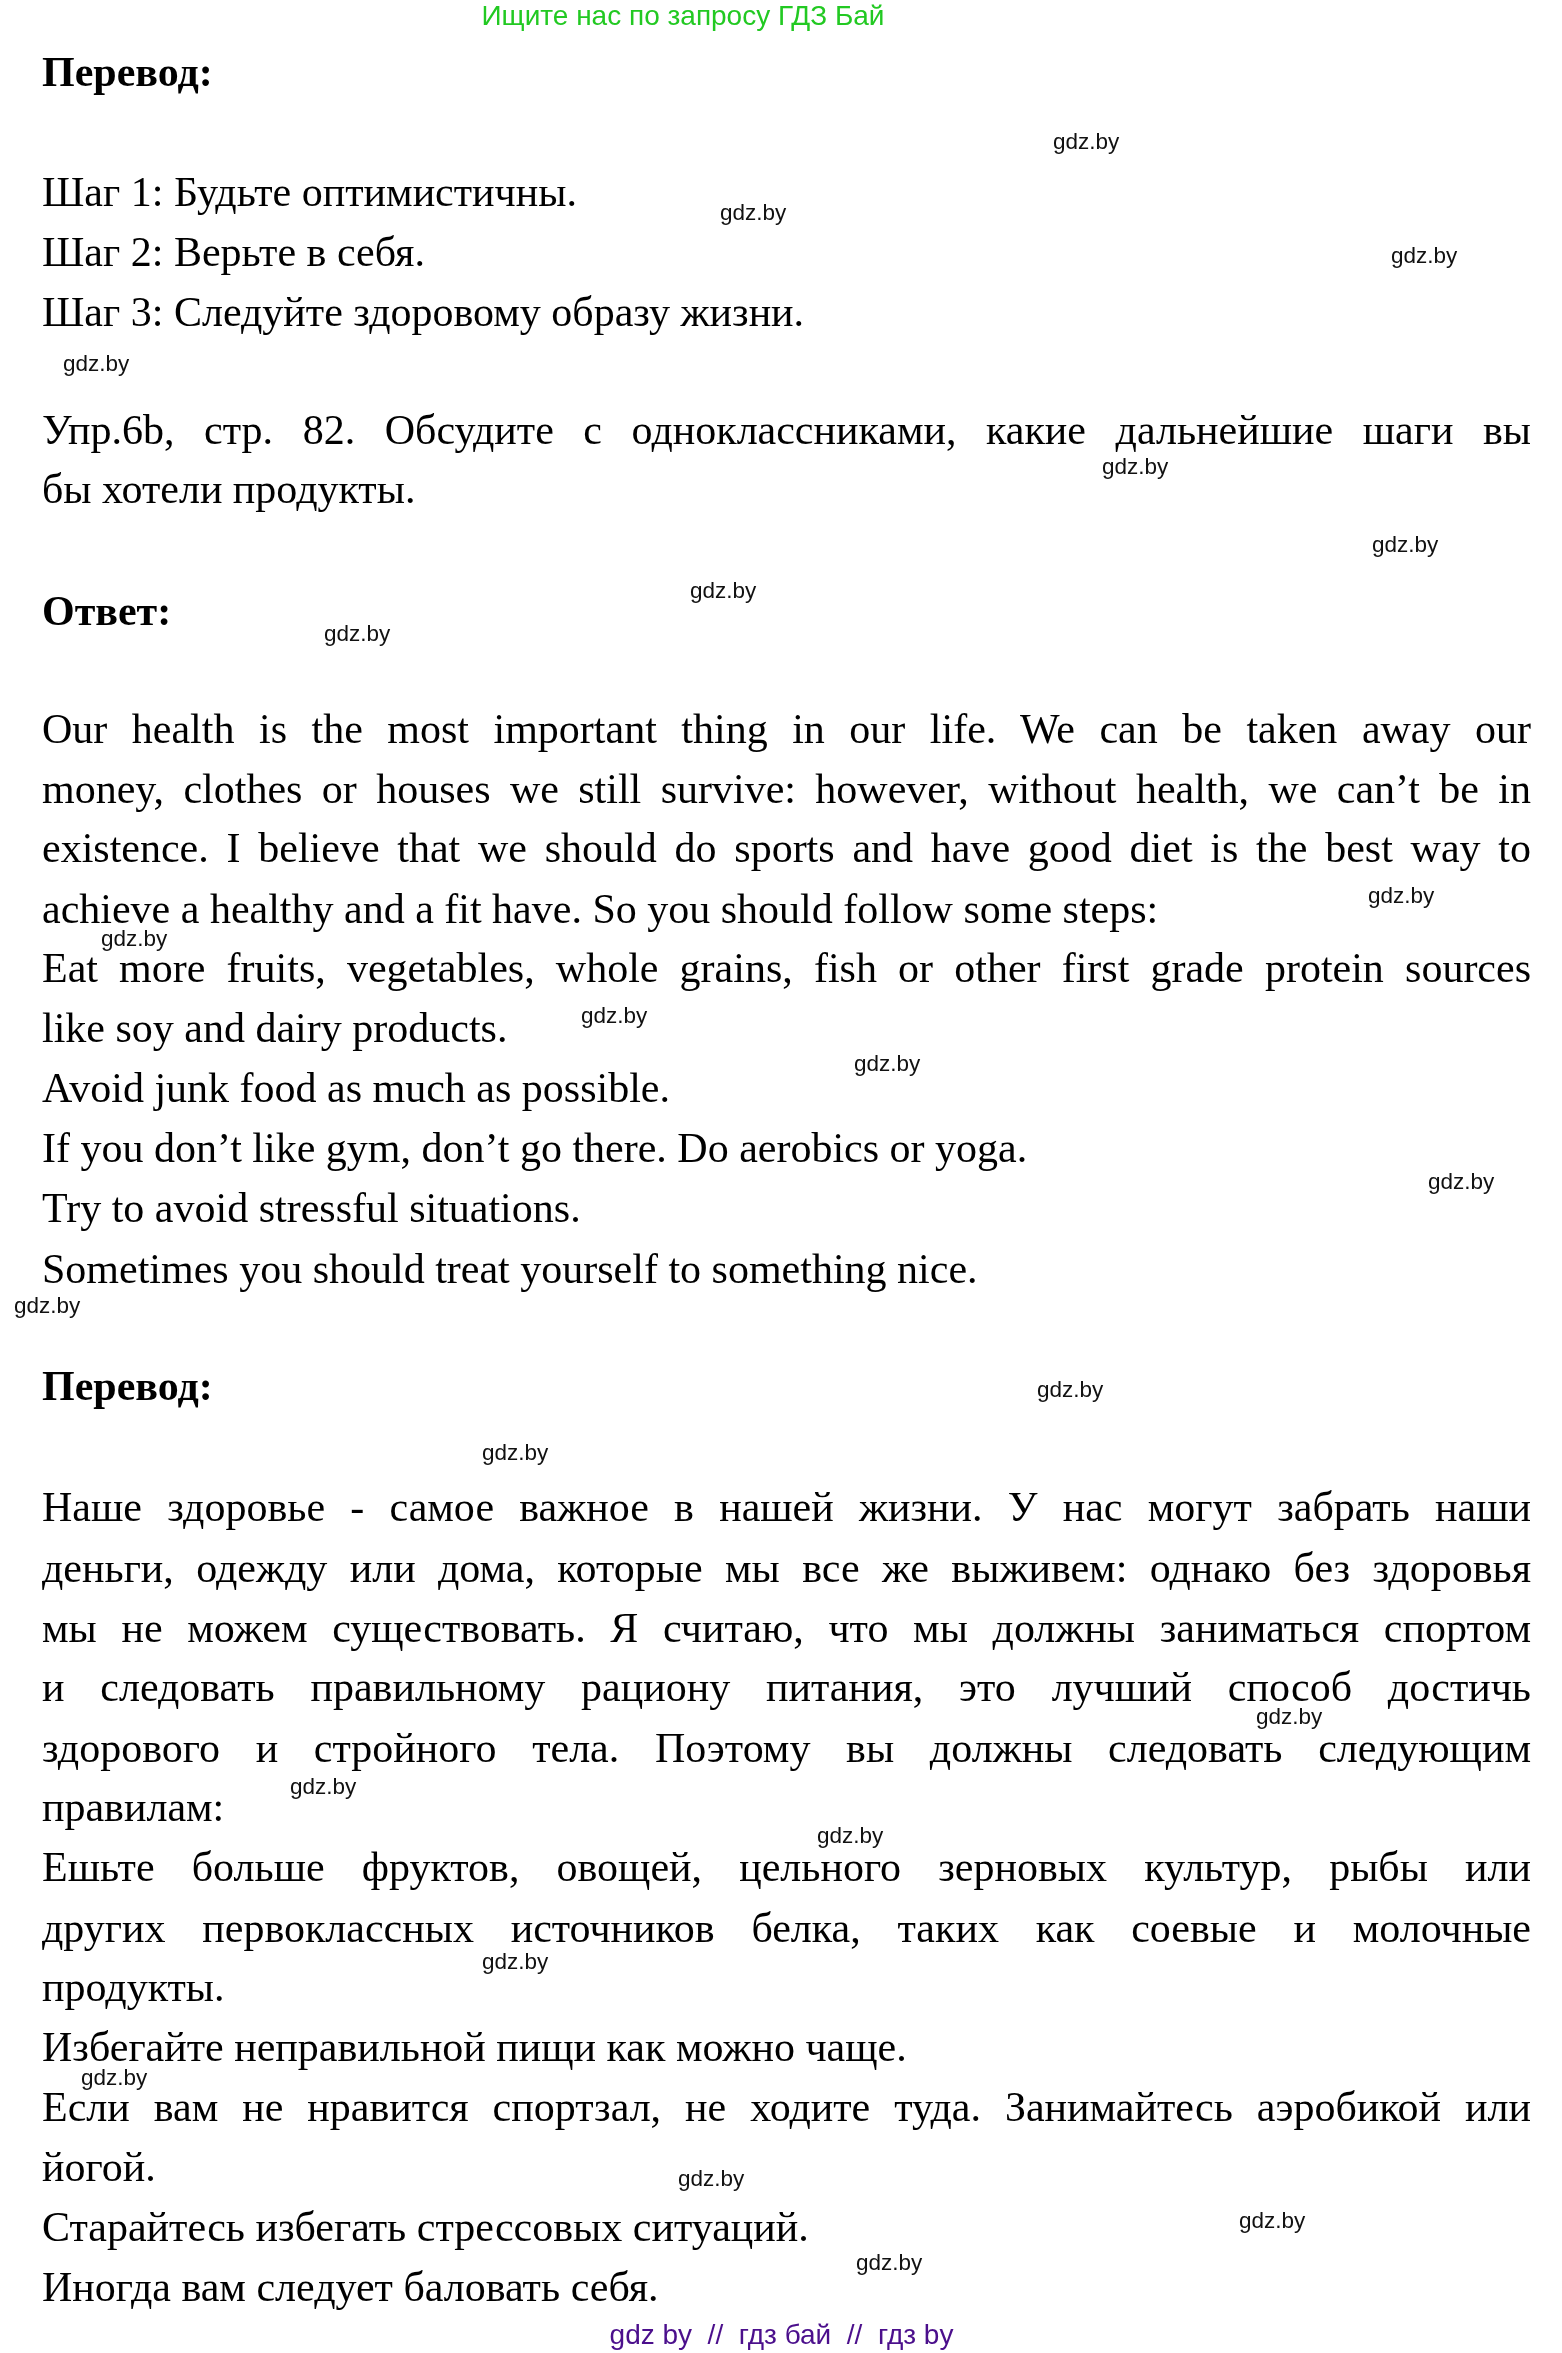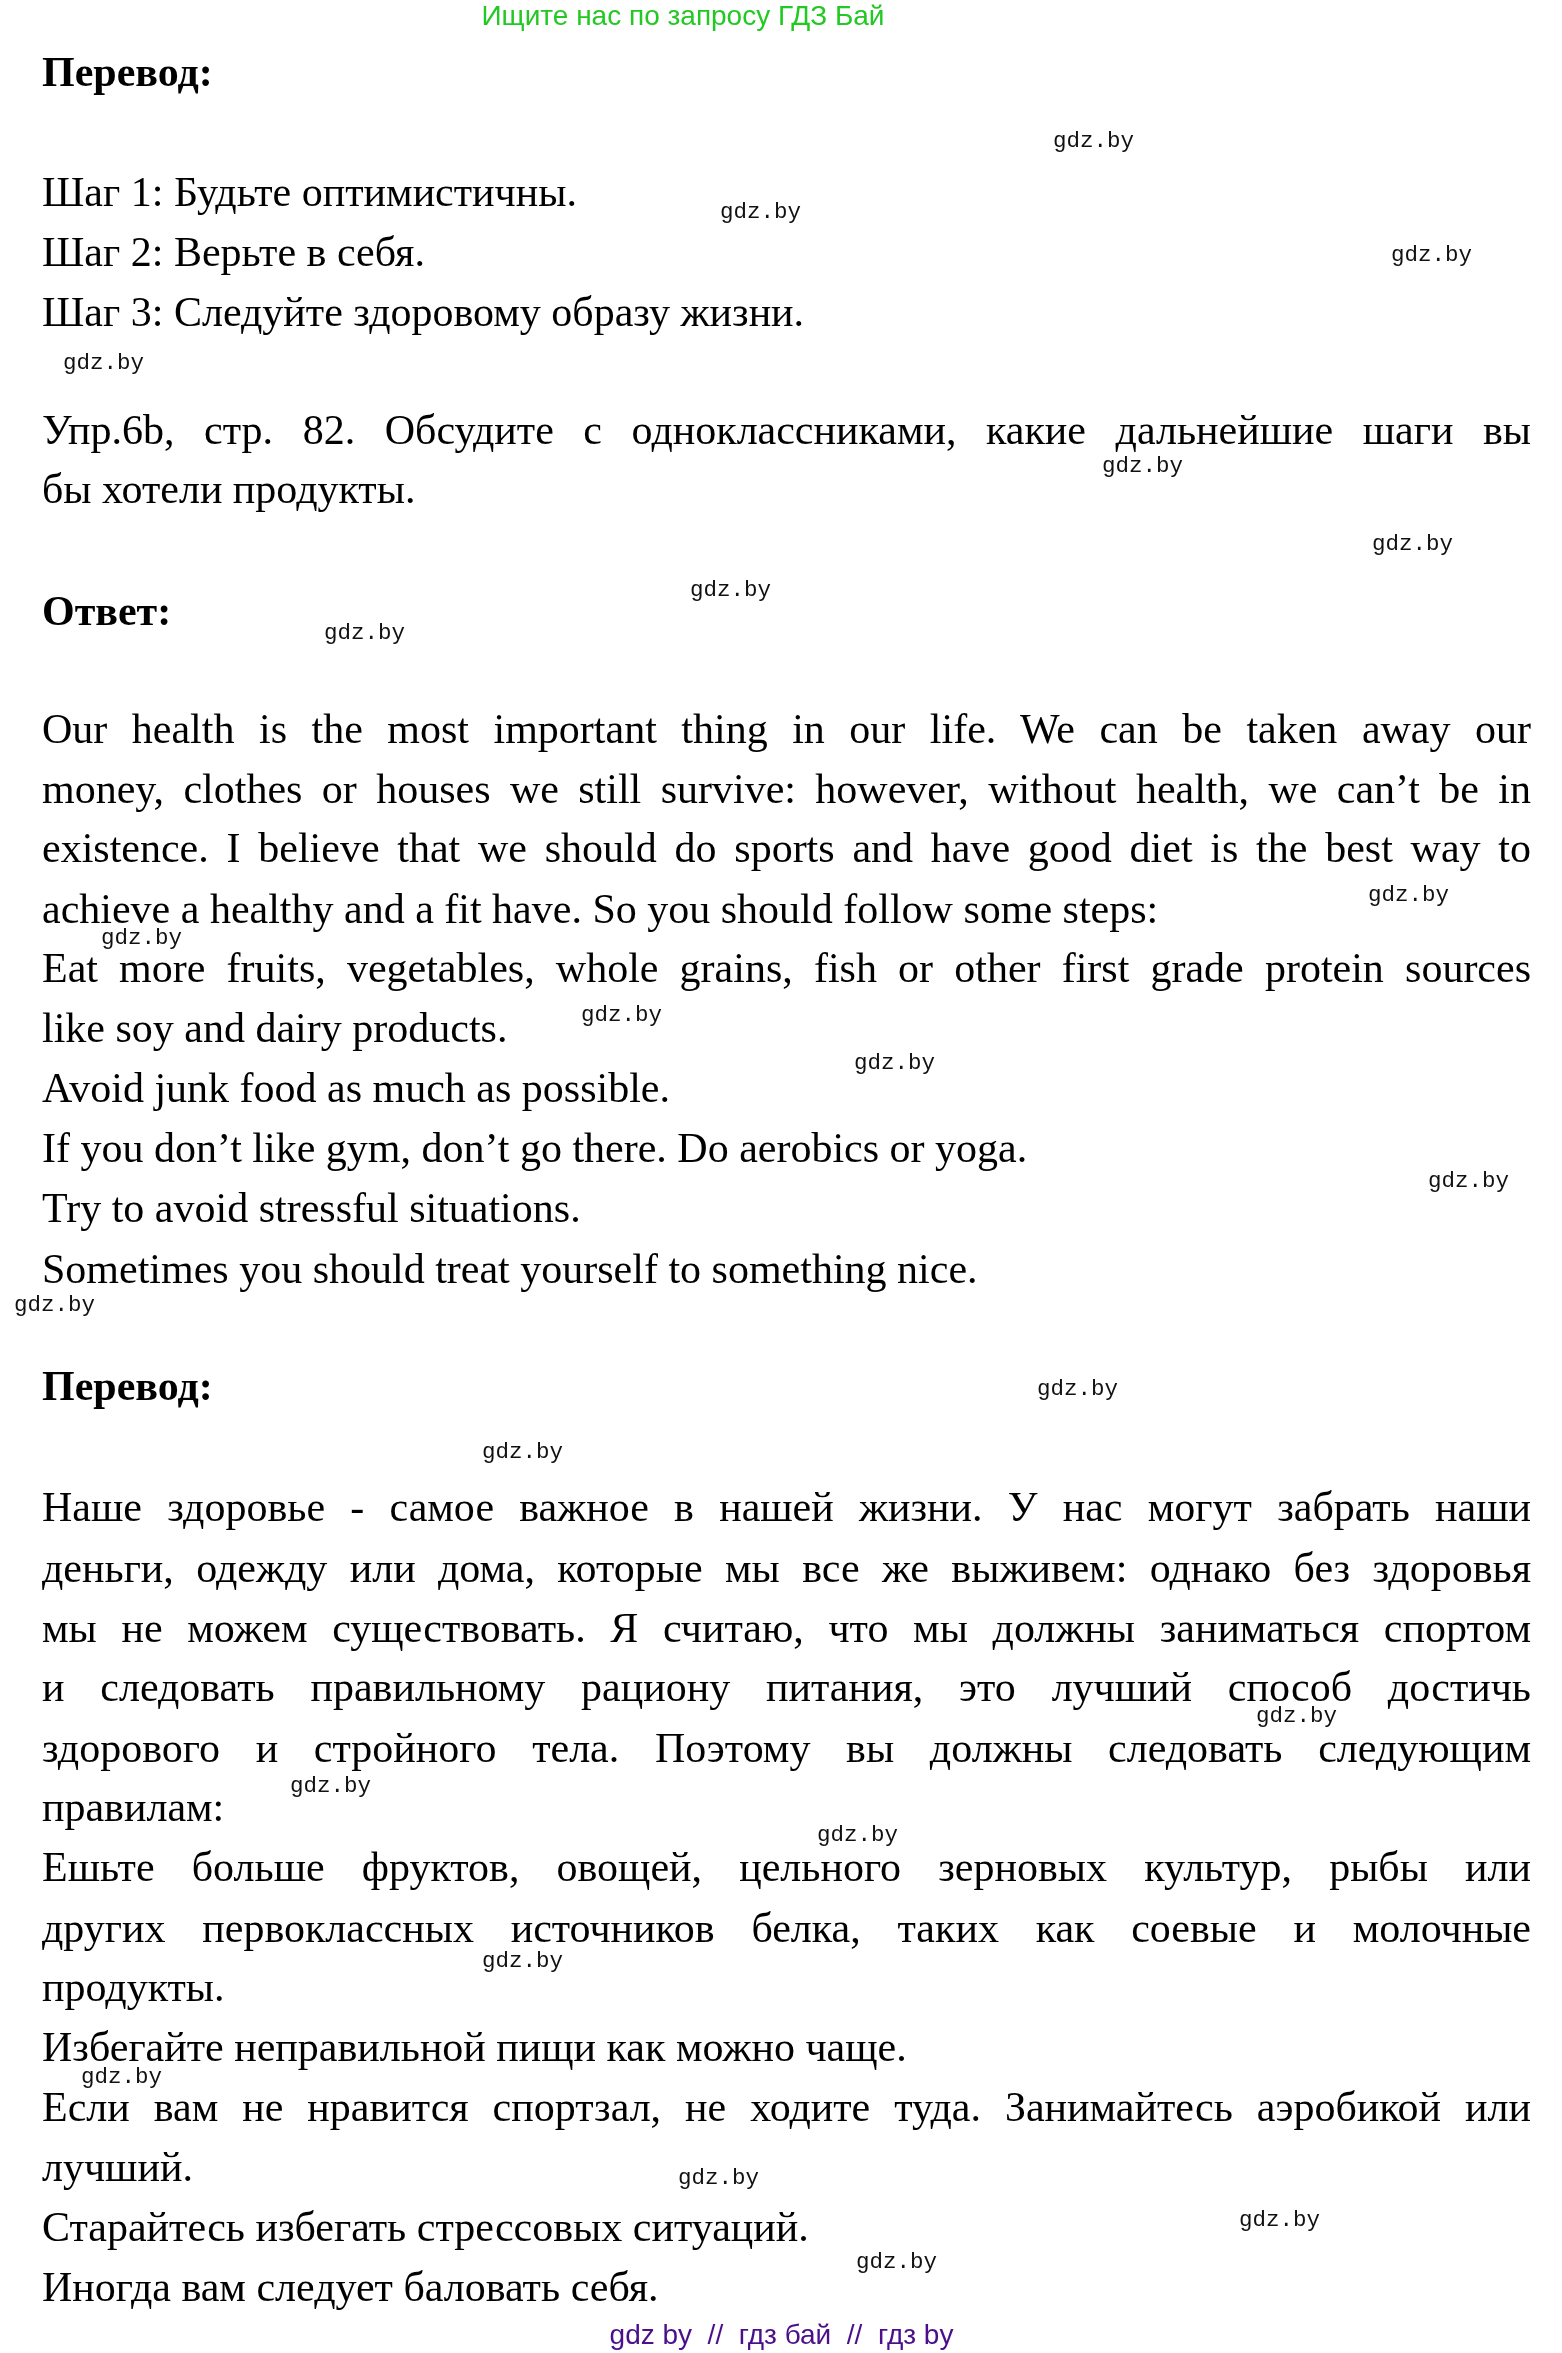--- a/index.html
+++ b/index.html
@@ -17,21 +17,21 @@
   .line {
     position: absolute; left: 42px; width: 1489px;
     font-family: "Liberation Serif", serif; font-size: 42px; line-height: 50px;
     color: #000; white-space: nowrap;
   }
   .just {
     white-space: normal; text-align: justify; text-align-last: justify;
   }
   .heading { font-weight: bold; }
   .wm {
-    position: absolute; font-family: Liberation Mono, monospace; font-size: 22.5px;
+    position: absolute; font-family: Liberation Sans, sans-serif; font-size: 22.5px;
     line-height: 25px; color: #111; white-space: nowrap;
   }
 </style>
 </head>
 <body>
 
 <div class="header">Ищите нас по запросу ГДЗ Бай</div>
 
 <div class="line heading" style="top:47px;">Перевод:</div>
 <div class="line" style="top:167px;">Шаг 1: Будьте оптимистичны.</div>
@@ -58,21 +58,21 @@
 <div class="line just" style="top:1543px;">деньги, одежду или дома, которые мы все же выживем: однако без здоровья</div>
 <div class="line just" style="top:1603px;">мы не можем существовать. Я считаю, что мы должны заниматься спортом</div>
 <div class="line just" style="top:1662px;">и следовать правильному рациону питания, это лучший способ достичь</div>
 <div class="line just" style="top:1723px;">здорового и стройного тела. Поэтому вы должны следовать следующим</div>
 <div class="line" style="top:1782px;">правилам:</div>
 <div class="line just" style="top:1842px;">Ешьте больше фруктов, овощей, цельного зерновых культур, рыбы или</div>
 <div class="line just" style="top:1903px;">других первоклассных источников белка, таких как соевые и молочные</div>
 <div class="line" style="top:1962px;">продукты.</div>
 <div class="line" style="top:2022px;">Избегайте неправильной пищи как можно чаще.</div>
 <div class="line just" style="top:2082px;">Если вам не нравится спортзал, не ходите туда. Занимайтесь аэробикой или</div>
-<div class="line" style="top:2142px;">лучший.</div>
+<div class="line" style="top:2142px;">йогой.</div>
 <div class="line" style="top:2202px;">Старайтесь избегать стрессовых ситуаций.</div>
 <div class="line" style="top:2262px;">Иногда вам следует баловать себя.</div>
 
 <div class="wm" style="left:1053px;top:129px;">gdz.by</div>
 <div class="wm" style="left:720px;top:200px;">gdz.by</div>
 <div class="wm" style="left:1391px;top:243px;">gdz.by</div>
 <div class="wm" style="left:63px;top:351px;">gdz.by</div>
 <div class="wm" style="left:1102px;top:454px;">gdz.by</div>
 <div class="wm" style="left:1372px;top:532px;">gdz.by</div>
 <div class="wm" style="left:690px;top:578px;">gdz.by</div>

